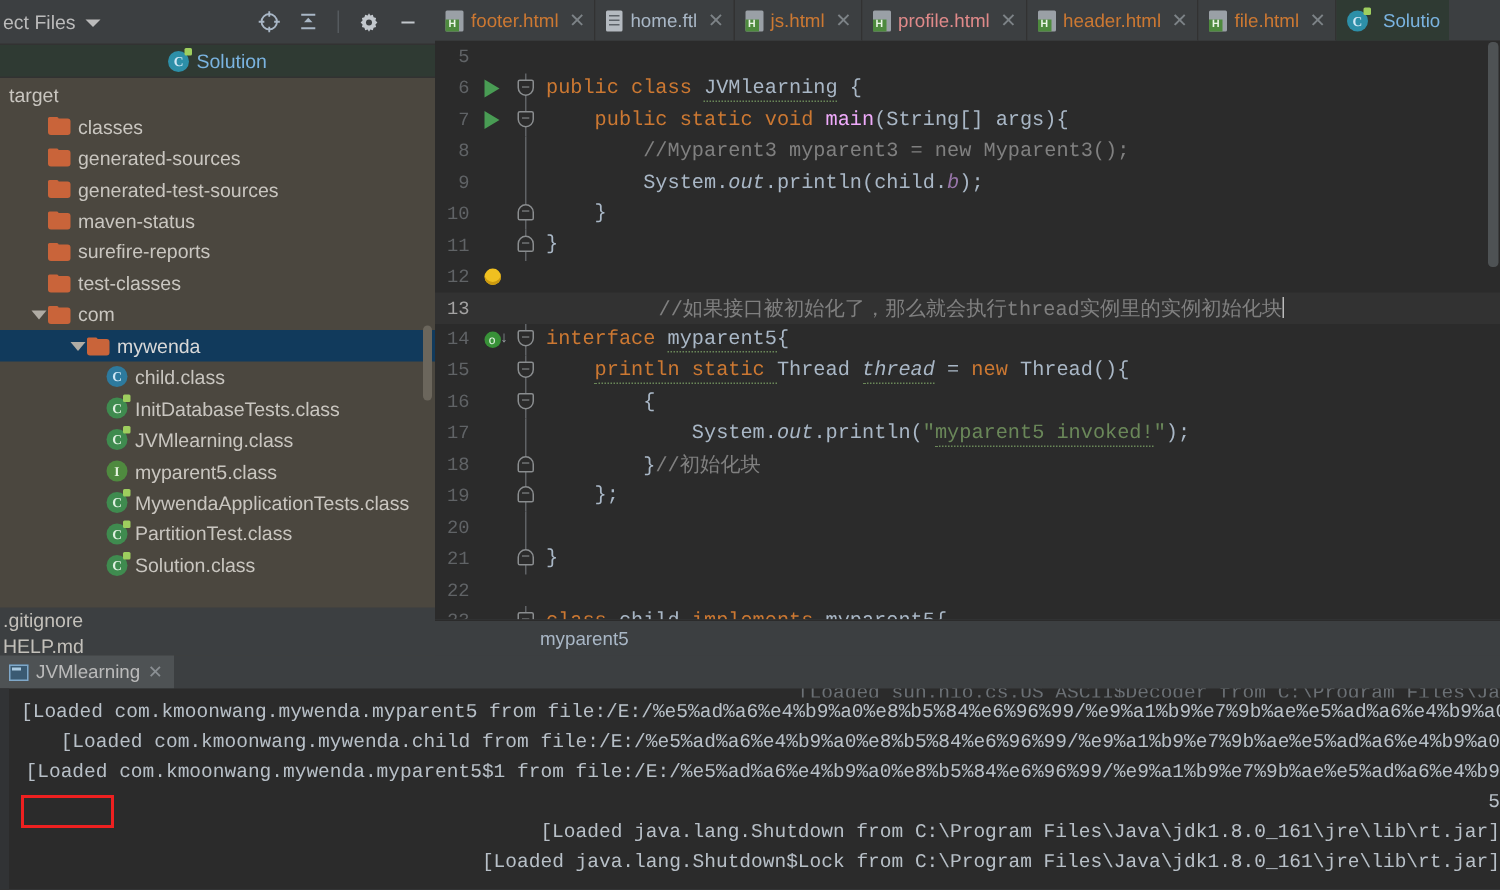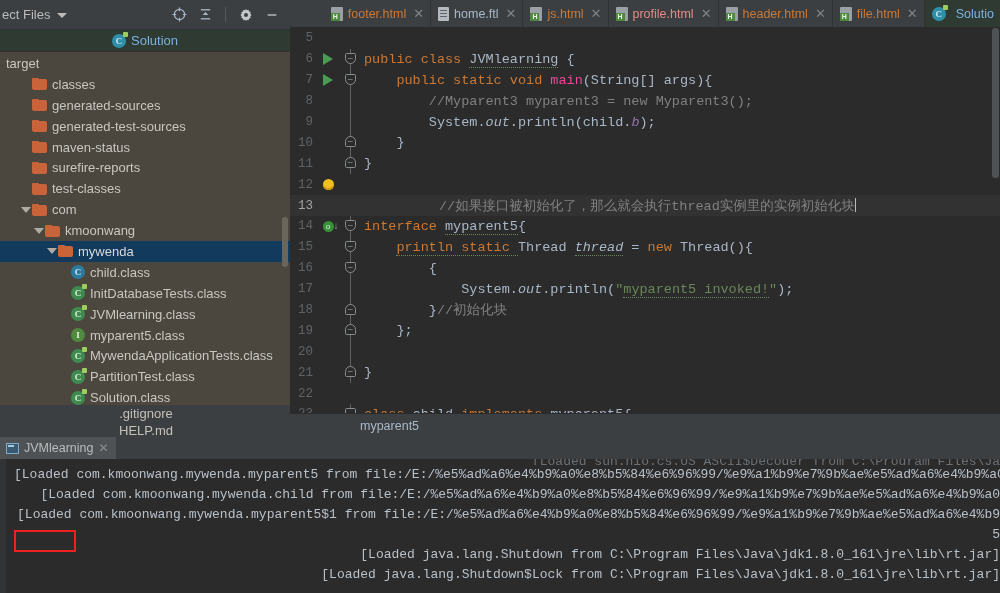--- a/index.html
+++ b/index.html
@@ -89,29 +89,28 @@
     position: absolute; right: 2px; top: 165px; width: 6px; height: 50px;
     background: #6b665c; border-radius: 3px;
   }
 
   
   .left-files {
     position: absolute; left: 0; top: 405px; width: 290px; height: 32px;
     background: #3c3f41; overflow: hidden; padding-left: 2px;
   }
   .left-files .f {
-    font-size: 13px; color: #c3c0ba; line-height: 17px; white-space: nowrap; text-align: center;
+    font-size: 13px; color: #c3c0ba; line-height: 17px; white-space: nowrap;
   }
 
   
   .tabs {
     position: absolute; left: 290px; top: 0; width: 710px; height: 28px;
     background: #3c3f41; display: flex; align-items: stretch;
     border-bottom: 1px solid #2b2b2b;
-    justify-content: flex-end;
   }
   .tab {
     display: flex; align-items: center; padding: 0 6px 0 7px;
     border-right: 1px solid #323232; background: #3c3f41;
     font-size: 12.5px; white-space: nowrap; gap: 5px;
   }
   .tab.active-sol { background: #2f3a33; border-right: none; }
   .tab-label { color: #cc7832; }
   .tab-label.grayish { color: #a9b7c6; }
   .tab-label.pink { color: #e08a8a; }
@@ -175,21 +174,21 @@
     border: 1px solid #8a8d8f; border-radius: 2px; background: #2b2b2b;
     color: #8a8d8f; font-size: 10px; line-height: 9px; text-align: center;
   }
   .fold-box.down { border-radius: 2px 2px 7px 7px; }
   .fold-box.up { border-radius: 7px 7px 2px 2px; }
   .code-text {
     font-family: "Liberation Mono", monospace; font-size: 13.5px;
     color: #a9b7c6; white-space: pre; letter-spacing: 0px;
   }
   .kw { color: #cc7832; }
-  .fn { color: #ec4899; }
+  .fn { color: #f0abfc; }
   .cmt { color: #808080; }
   .str { color: #6a8759; }
   .fld { color: #9876aa; font-style: italic; }
   .ital { color: #a9b7c6; font-style: italic; }
   .plain { color: #a9b7c6; }
   .caret {
     display: inline-block; width: 1px; height: 14px; background: #bbbbbb;
     vertical-align: -2px;
   }
   .editor-vscroll {
@@ -334,28 +333,20 @@
           <span class="folder"></span>
           <span class="tree-label">test-classes</span>
         </div>
         <div class="tree-row">
           <span style="display:inline-block;width:19px;flex:0 0 19px"></span>
           <span class="tw">
             <span class="tri"></span>
           </span>
           <span class="folder"></span>
           <span class="tree-label">com</span>
-        </div>
-        <div class="tree-row">
-          <span style="display:inline-block;width:32px;flex:0 0 32px"></span>
-          <span class="tw">
-            <span class="tri"></span>
-          </span>
-          <span class="folder"></span>
-          <span class="tree-label">kmoonwang</span>
         </div>
         <div class="tree-row sel">
           <span style="display:inline-block;width:45px;flex:0 0 45px"></span>
           <span class="tw">
             <span class="tri"></span>
           </span>
           <span class="folder"></span>
           <span class="tree-label">mywenda</span>
         </div>
         <div class="tree-row">

